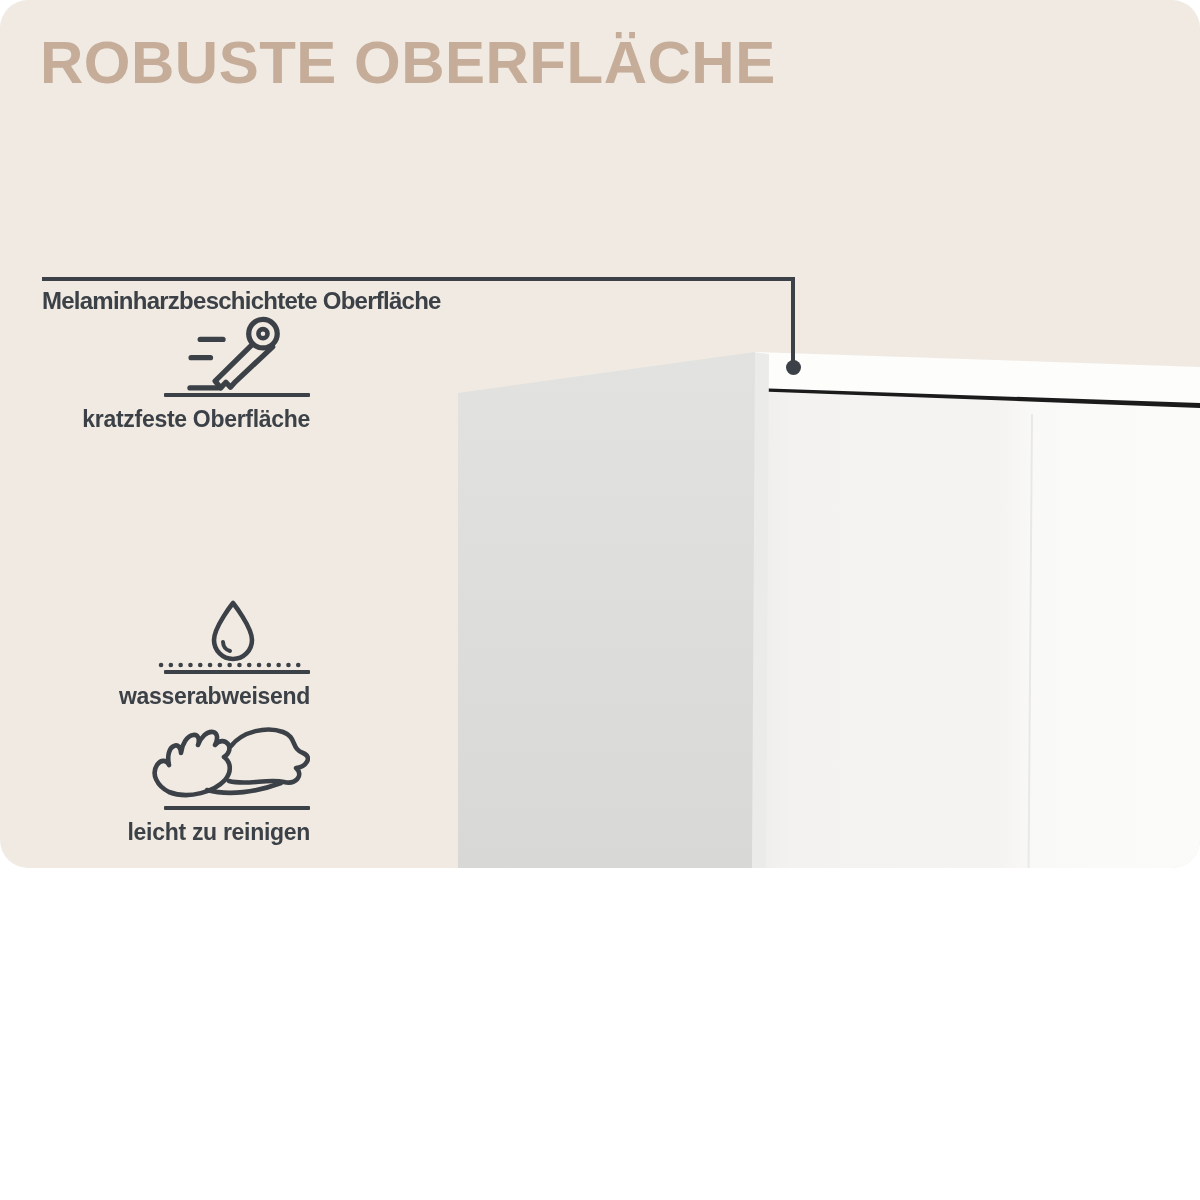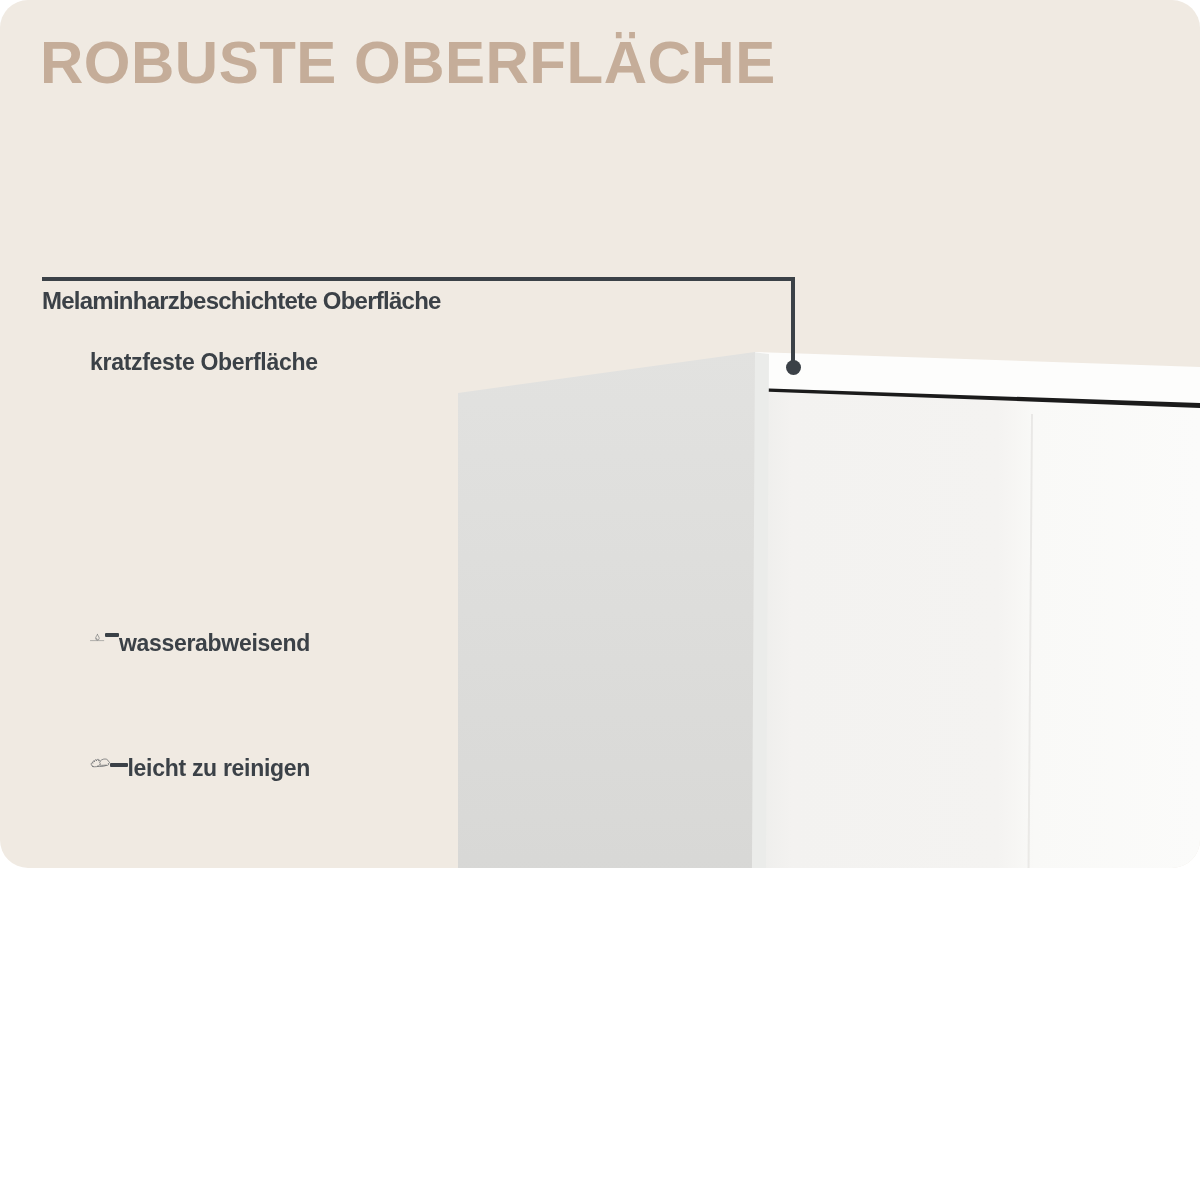--- a/index.html
+++ b/index.html
@@ -21,21 +21,21 @@
   .callout-label{
     position:absolute;left:42px;top:243px;
     font-size:24px;font-weight:700;letter-spacing:-.75px;line-height:1.1;
     color:var(--ink,#3b4147);white-space:nowrap;margin-top:45px;
   }
   .callout-line-h{position:absolute;left:42px;top:277px;width:753px;height:4px;background:var(--ink,#3b4147);}
   .callout-line-v{position:absolute;left:791px;top:277px;width:4px;height:85px;background:var(--ink,#3b4147);}
   .callout-dot{position:absolute;left:786px;top:360px;width:15px;height:15px;border-radius:50%;background:var(--ink,#3b4147);}
   .feature{
     position:absolute;left:90px;width:220px;
-    display:flex;flex-direction:row;align-items:center;
+    display:flex;flex-direction:column;align-items:flex-end;
   }
   .feature svg{display:block;}
   .divider{width:146px;height:4px;background:var(--ink,#3b4147);border-radius:1px;}
   .feature-label{
     font-size:23px;font-weight:700;letter-spacing:-.3px;line-height:1;
     color:var(--ink,#3b4147);white-space:nowrap;margin-top:11px;
   }
   .f1{top:312px;} .f1 .divider{margin-top:-8px;}
   .f2{top:452px;} .f2 .divider{margin-top:-6px;}
   .f3{top:600px;} .f3 .divider{margin-top:-6px;}

